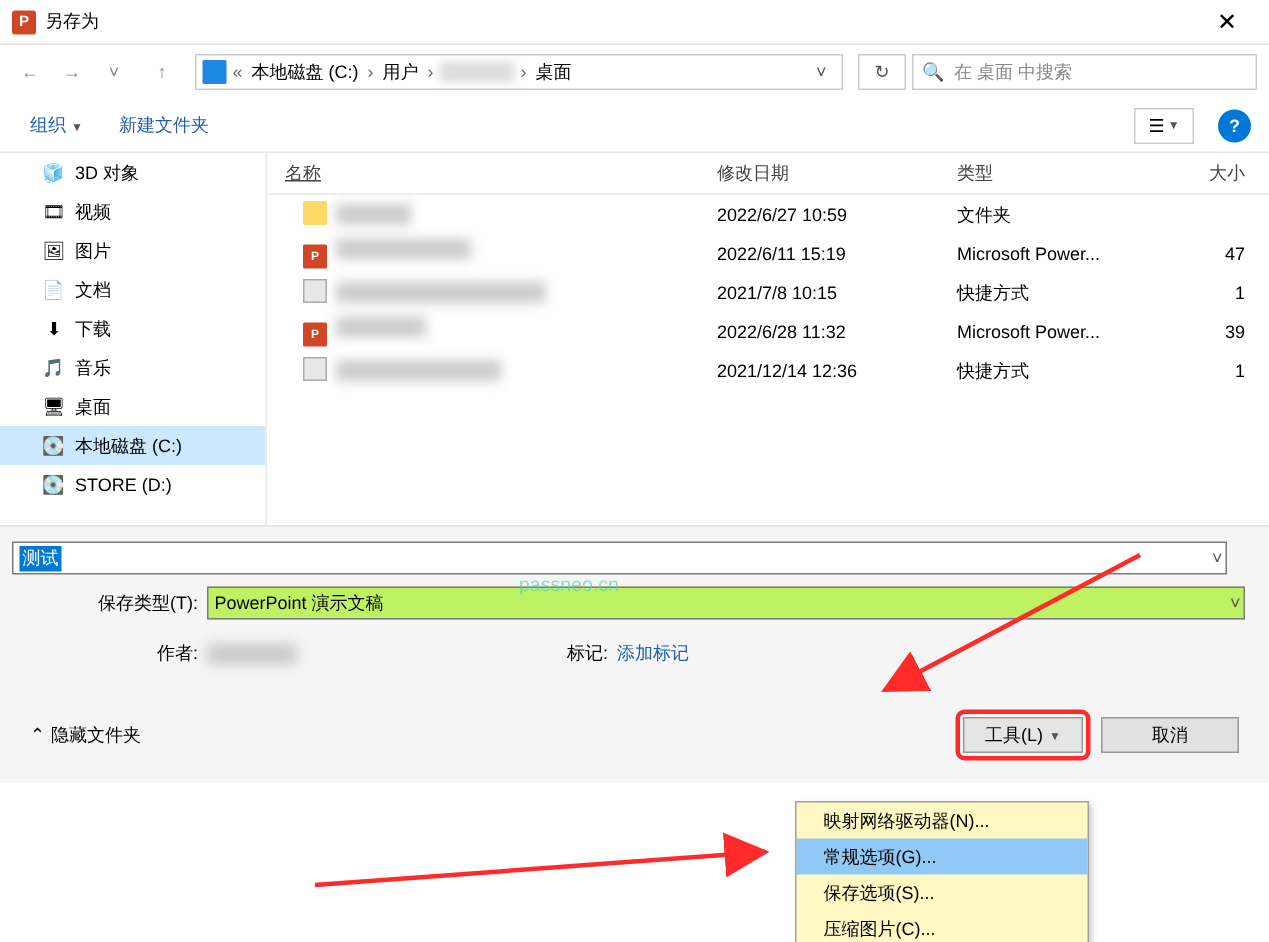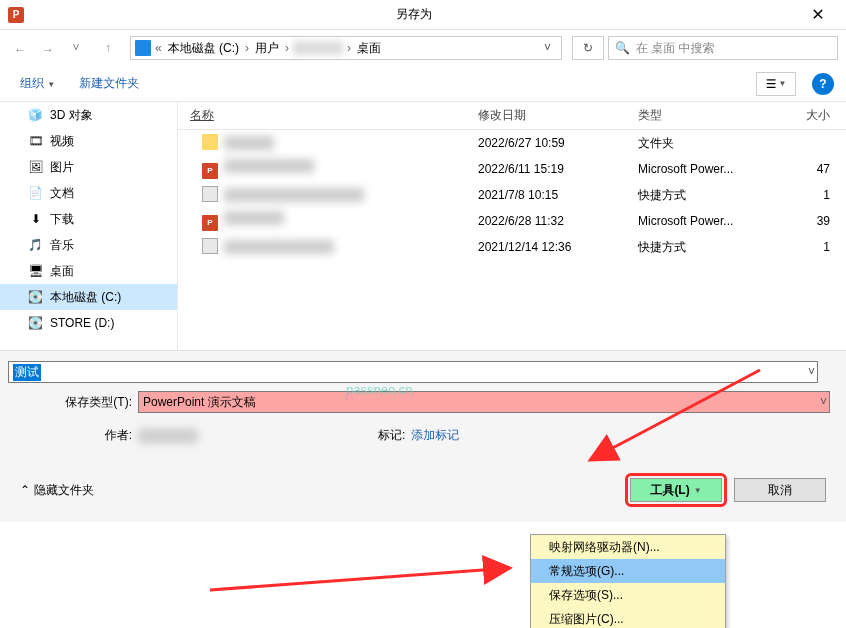--- a/index.html
+++ b/index.html
@@ -1,20 +1,20 @@
 <!DOCTYPE html>
 <html><head>
 <meta charset="utf-8">
 <style>
 * { margin: 0; padding: 0; box-sizing: border-box; font-family: "Segoe UI", "Microsoft YaHei", sans-serif; font-size: 12px; }
 body { width: 846px; height: 628px; background: #fff; position: relative; overflow: hidden; }
 
 .titlebar { height: 30px; display: flex; align-items: center; padding: 0 8px; border-bottom: 1px solid #e0e0e0; }
 .pp-icon { width: 16px; height: 16px; background: #d04626; color: #fff; display: flex; align-items: center; justify-content: center; font-weight: bold; font-size: 10px; border-radius: 2px; margin-right: 6px; }
-.title-text { flex: 1; text-align: center; }
+.title-text { flex: 1; }
 .close-btn { width: 40px; height: 30px; display: flex; align-items: center; justify-content: center; font-size: 16px; cursor: pointer; }
 
 .navbar { height: 36px; display: flex; align-items: center; padding: 0 8px; gap: 4px; }
 .nav-arrow { width: 24px; height: 24px; display: flex; align-items: center; justify-content: center; color: #888; cursor: pointer; }
 .nav-up { margin-left: 4px; }
 .addr-bar { flex: 1; height: 24px; border: 1px solid #ccc; display: flex; align-items: center; padding: 0 4px; gap: 2px; margin: 0 6px; }
 .addr-icon { width: 16px; height: 16px; background: #1e88e5; border-radius: 1px; }
 .addr-sep { color: #666; padding: 0 2px; }
 .addr-seg { padding: 0 2px; }
 .addr-blur { filter: blur(3px); background: #ddd; width: 50px; height: 14px; }
@@ -47,32 +47,32 @@
 .fl-ppt { background: #d04626; color: #fff; font-size: 8px; font-weight: bold; border-radius: 1px; }
 .fl-shortcut { background: #e8e8e8; border: 1px solid #aaa; }
 .fl-name-blur { filter: blur(4px); background: #ccc; height: 14px; display: inline-block; }
 
 .bottom-panel { border-top: 1px solid #e0e0e0; padding: 10px 8px 8px; background: #f0f0f0b0; }
 .field-row { display: flex; align-items: center; margin-bottom: 8px; }
 .field-label { width: 130px; text-align: right; padding-right: 6px; }
 .field-input { flex: 1; height: 22px; border: 1px solid #7a7a7a; display: flex; align-items: center; padding: 0 4px; background: #fff; margin-right: 20px; position: relative; }
 .field-input .sel-text { background: #0078d7; color: #fff; padding: 0 2px; }
 .field-drop { position: absolute; right: 2px; color: #555; }
-.combo { flex: 1; height: 22px; border: 1px solid #7a7a7a; display: flex; align-items: center; padding: 0 4px; background: #fca5a5; margin-right: 8px; position: relative; }
+.combo { flex: 1; height: 22px; border: 1px solid #7a7a7a; display: flex; align-items: center; padding: 0 4px; background: #bef264; margin-right: 8px; position: relative; }
 
 .meta-row { display: flex; align-items: center; padding: 6px 0 30px; }
 .meta-label { width: 130px; text-align: right; padding-right: 6px; }
 .meta-val-blur { filter: blur(4px); background: #ccc; width: 60px; height: 14px; }
 .meta-tag-label { padding-right: 6px; margin-left: 180px; }
 .meta-tag-link { color: #1e5fb3; cursor: pointer; }
 
 .action-row { display: flex; align-items: center; padding: 4px 12px 12px; }
 .hide-folders { display: flex; align-items: center; gap: 4px; cursor: pointer; }
 .action-spacer { flex: 1; }
-.tools-btn { width: 92px; height: 24px; border: 1px solid #999; background: #86efac; display: flex; align-items: center; justify-content: center; gap: 4px; cursor: pointer; position: relative; font-weight: bold; }
+.tools-btn { width: 80px; height: 24px; border: 1px solid #999; background: #e5e5e5; display: flex; align-items: center; justify-content: center; gap: 4px; cursor: pointer; position: relative; }
 .tools-highlight { position: absolute; inset: -6px; border: 3px solid #ff2a2a; border-radius: 6px; pointer-events: none; }
 .std-btn { width: 92px; height: 24px; border: 1px solid #999; background: #e1e1e1; display: flex; align-items: center; justify-content: center; cursor: pointer; margin-left: 12px; }
 
 .tools-menu { position: absolute; left: 530px; top: 514px; width: 196px; background: #fef9c3; border: 1px solid #a0a0a0; box-shadow: 2px 2px 4px rgba(0,0,0,.2); margin-top: 20px; }
 .menu-item { height: 24px; display: flex; align-items: center; padding: 0 18px; cursor: pointer; }
 .menu-item.highlighted { background: #90c8f6; }
 
 .watermark { position: absolute; left: 346px; top: 382px; color: #5bd1b8; font-size: 13px; opacity: .7; pointer-events: none; }
 
 .arrow-svg { position: absolute; pointer-events: none; }

